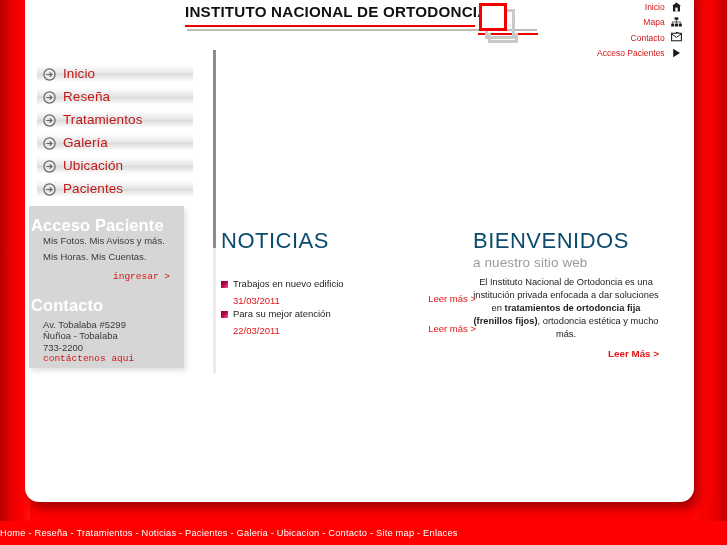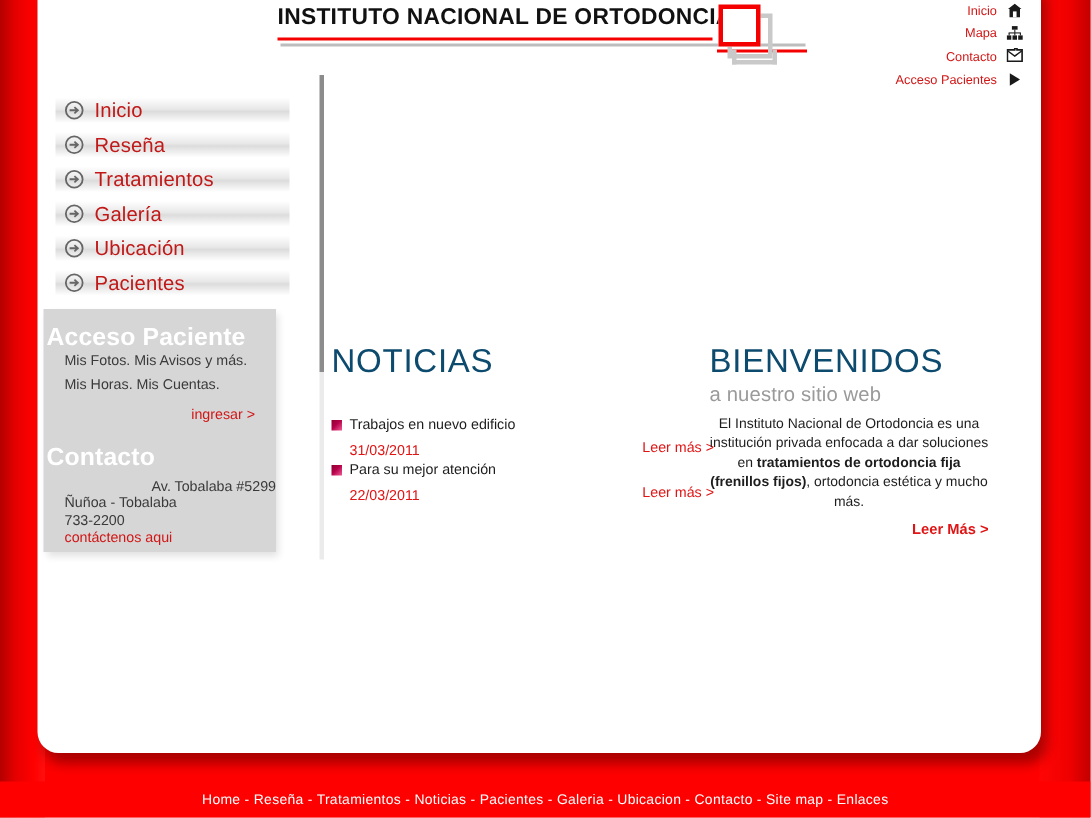--- a/index.html
+++ b/index.html
@@ -168,20 +168,21 @@
     color: #3a3a3a;
     padding-left: 14px;
     line-height: 11.5px;
   }
   .box-link {
     font-size: 9.5px;
     color: #d21515;
     padding-left: 14px;
     line-height: 11.5px;
     cursor: pointer;
+    font-family: Liberation Mono, monospace;
   }
   .box-link.right {
     text-align: right;
     padding-right: 14px;
     padding-left: 0;
   }
 
   
   #noticias {
     position: absolute; left: 196px; top: 238px;
@@ -257,21 +258,20 @@
     text-align: right;
     margin-top: 7px;
     font-weight: bold;
     cursor: pointer;
   }
 
   
   #footer {
     position: absolute; left: 0; bottom: 0; width: 727px; height: 24px;
     background: #fe0000;
-    text-align: center;
   }
   #footer-links {
     font-size: 9.3px;
     color: #ffffff;
     line-height: 24px;
     letter-spacing: 0.2px;
     white-space: nowrap;
     cursor: pointer;
   }
 </style>
@@ -423,21 +423,21 @@
 
     <div style="padding-top:10px;">
       <div class="box-title">Acceso Paciente</div>
       <div class="box-text">Mis Fotos. Mis Avisos y más.</div>
       <div class="box-text" style="margin-top:4px;">Mis Horas. Mis Cuentas.</div>
       <div class="box-link right" style="margin-top:9px;">ingresar &gt;</div>
     </div>
 
     <div style="padding-top:13px;">
       <div class="box-title">Contacto</div>
-      <div class="box-text" style="margin-top:4px;text-align:right;">Av. Tobalaba #5299</div>
+      <div class="box-text" style="margin-top:4px;">Av. Tobalaba #5299</div>
       <div class="box-text">Ñuñoa - Tobalaba</div>
       <div class="box-text">733-2200</div>
       <div class="box-link">contáctenos aqui</div>
     </div>
 
   </div>
 
   <div id="noticias">
     <div class="sect-title-red">NOTICIAS</div>
 

